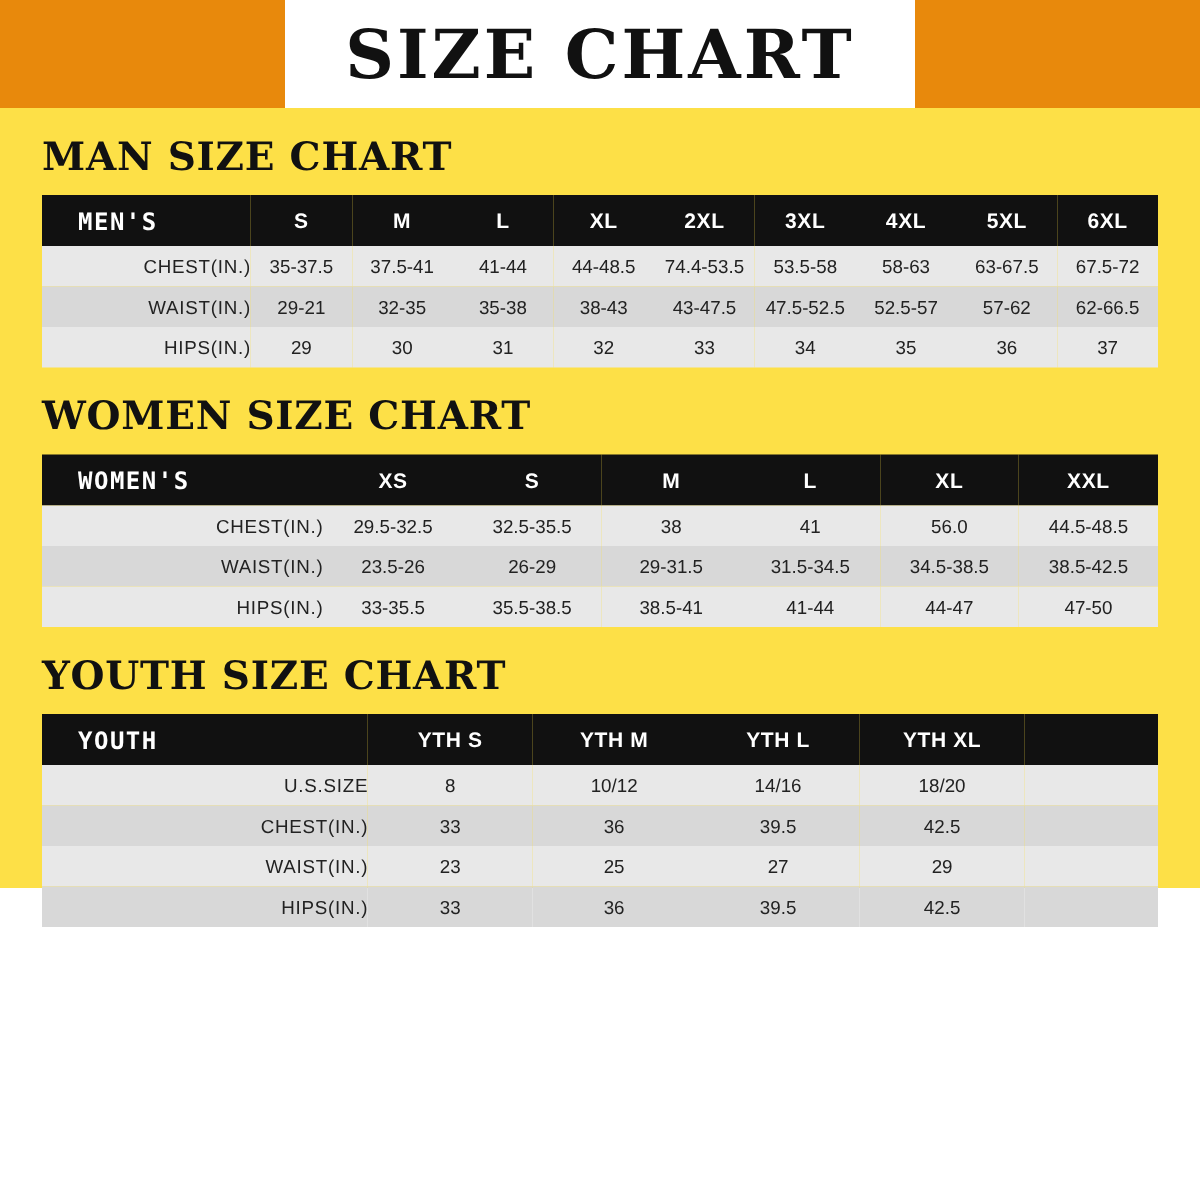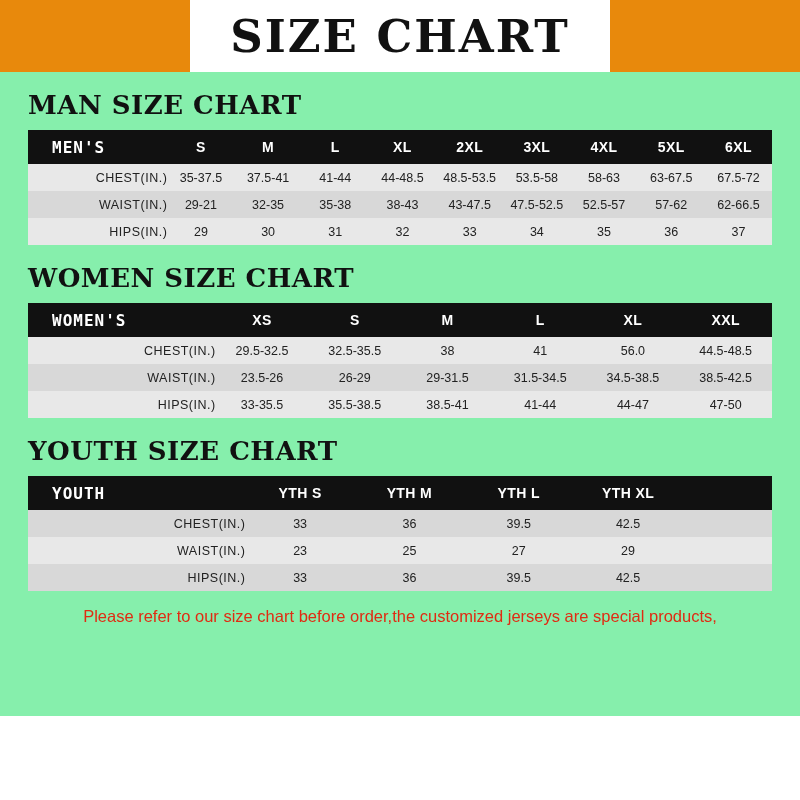--- a/index.html
+++ b/index.html
@@ -9,22 +9,22 @@
   body {
     width: 800px;
     height: 800px;
     background: #ffffff;
     font-family: "Liberation Sans", sans-serif;
     overflow: hidden;
   }
   .page {
     position: relative;
     width: 800px;
-    height: 716px;
-    background: #86efac;
+    height: 592px;
+    background: #fde047;
     box-sizing: border-box;
   }
   
   .banner {
     position: relative;
     height: 72px;
     background: #e8890c;
     display: flex;
     align-items: center;
     justify-content: center;
@@ -152,21 +152,21 @@
           <th>6XL</th>
         </tr>
       </thead>
       <tbody>
         <tr class="row-light">
           <td class="first-col">CHEST(IN.)</td>
           <td>35-37.5</td>
           <td>37.5-41</td>
           <td>41-44</td>
           <td>44-48.5</td>
-          <td>48.5-53.5</td>
+          <td>74.4-53.5</td>
           <td>53.5-58</td>
           <td>58-63</td>
           <td>63-67.5</td>
           <td>67.5-72</td>
         </tr>
         <tr class="row-mid">
           <td class="first-col">WAIST(IN.)</td>
           <td>29-21</td>
           <td>32-35</td>
           <td>35-38</td>
@@ -242,20 +242,28 @@
         <tr>
           <th class="first-col" style="width:26%">YOUTH</th>
           <th>YTH S</th>
           <th>YTH M</th>
           <th>YTH L</th>
           <th>YTH XL</th>
           <th style="width:12%"></th>
         </tr>
       </thead>
       <tbody>
+        <tr class="row-light">
+          <td class="first-col">U.S.SIZE</td>
+          <td>8</td>
+          <td>10/12</td>
+          <td>14/16</td>
+          <td>18/20</td>
+          <td></td>
+        </tr>
         <tr class="row-mid">
           <td class="first-col">CHEST(IN.)</td>
           <td>33</td>
           <td>36</td>
           <td>39.5</td>
           <td>42.5</td>
           <td></td>
         </tr>
         <tr class="row-light">
           <td class="first-col">WAIST(IN.)</td>
@@ -270,17 +278,16 @@
           <td>33</td>
           <td>36</td>
           <td>39.5</td>
           <td>42.5</td>
           <td></td>
         </tr>
       </tbody>
     </table>
 
     <div class="note">
-      <div>Please refer to our size chart before order,the customized jerseys are special products,</div>
     </div>
 
   </div>
 </div>
 
 </body></html>

